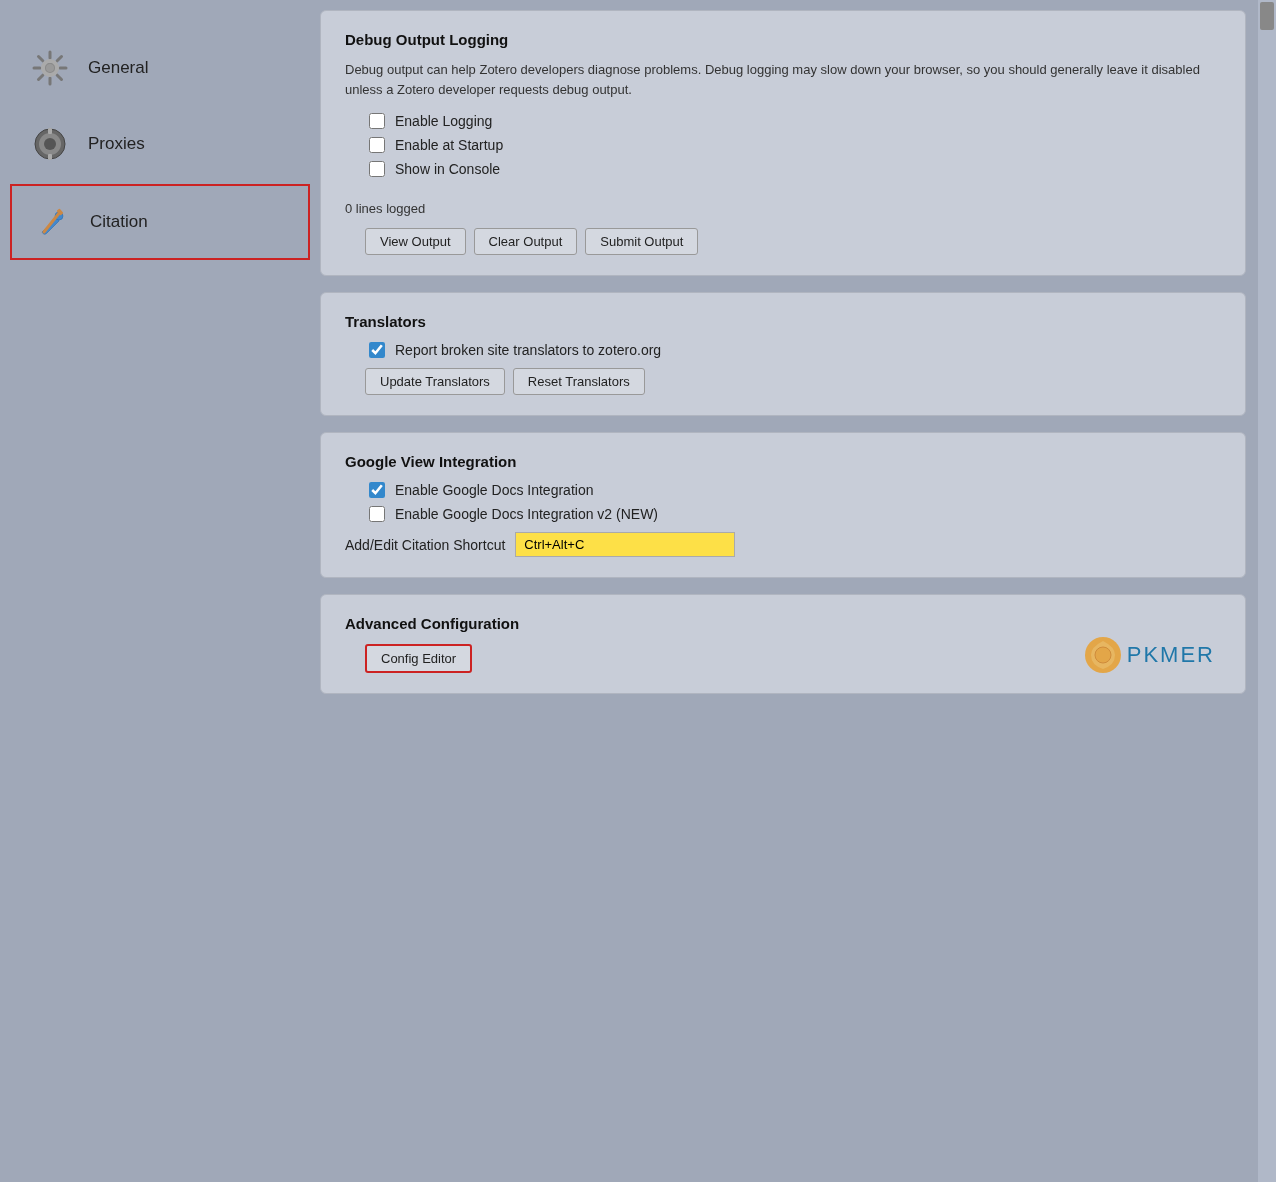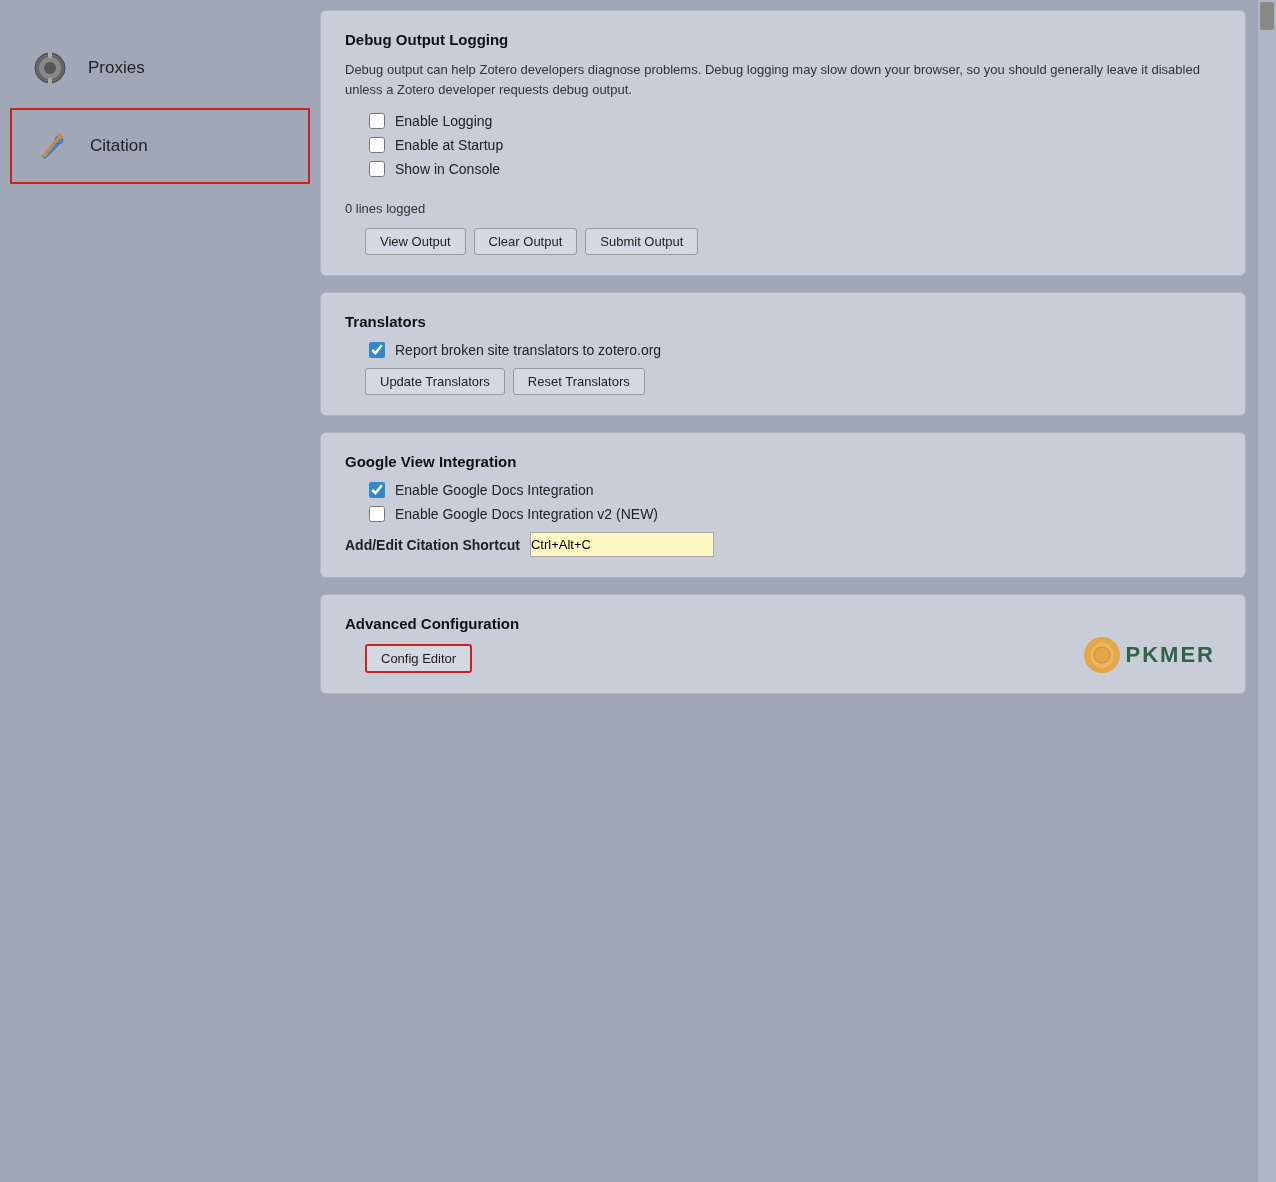--- a/index.html
+++ b/index.html
@@ -134,29 +134,28 @@
       display: flex;
       align-items: center;
       margin-top: 10px;
       font-size: 14px;
       color: #222;
     }
 
     .field-row label {
       margin-right: 10px;
       white-space: nowrap;
-      font-weight: bold;
     }
 
     .field-row input[type="text"] {
       border: 1px solid #aaa;
-      background: #fef9c3;
-      padding: 4px 0;
+      background: #fde047;
+      padding: 4px 8px;
       font-size: 13px;
-      width: 184px;
+      width: 220px;
     }
 
     
     .watermark {
       position: absolute;
       bottom: 20px;
       right: 30px;
       display: flex;
       align-items: center;
       opacity: 0.85;
@@ -168,20 +167,40 @@
     .advanced-svg { width: 36px; height: 36px; }
     .checkbox-blue {
       accent-color: #3388cc;
     }
   </style>
 </head>
 <body>
 
 <div class="sidebar">
 
+  <div class="sidebar-item">
+    <span class="icon">
+      <svg class="gear-svg" viewBox="0 0 36 36" fill="none" xmlns="http://www.w3.org/2000/svg">
+        <circle cx="18" cy="18" r="6" fill="#888" stroke="#666" stroke-width="1.5"></circle>
+        <g stroke="#777" stroke-width="3" stroke-linecap="round">
+          <line x1="18" y1="2" x2="18" y2="8"></line>
+          <line x1="18" y1="28" x2="18" y2="34"></line>
+          <line x1="2" y1="18" x2="8" y2="18"></line>
+          <line x1="28" y1="18" x2="34" y2="18"></line>
+          <line x1="6.5" y1="6.5" x2="10.8" y2="10.8"></line>
+          <line x1="25.2" y1="25.2" x2="29.5" y2="29.5"></line>
+          <line x1="29.5" y1="6.5" x2="25.2" y2="10.8"></line>
+          <line x1="10.8" y1="25.2" x2="6.5" y2="29.5"></line>
+        </g>
+        <circle cx="18" cy="18" r="7" fill="none" stroke="#aaa" stroke-width="4"></circle>
+        <circle cx="18" cy="18" r="4" fill="#999"></circle>
+      </svg>
+    </span>
+    <span>General</span>
+  </div>
 
   <div class="sidebar-item">
     <span class="icon">
       <svg class="proxies-svg" viewBox="0 0 36 36" fill="none" xmlns="http://www.w3.org/2000/svg">
         <circle cx="18" cy="18" r="15" fill="#666" stroke="#444" stroke-width="1"></circle>
         <circle cx="18" cy="18" r="11" fill="#888"></circle>
         <circle cx="18" cy="18" r="6" fill="#555"></circle>
         <rect x="16" y="2" width="4" height="6" rx="1" fill="#aaa"></rect>
         <rect x="16" y="28" width="4" height="6" rx="1" fill="#aaa"></rect>
       </svg>
@@ -274,21 +293,21 @@
       </div>
 
       <div class="watermark">
         <div style="width:36px;height:36px;border-radius:50%;overflow:hidden;margin-right:6px;background:#e8a030;display:flex;align-items:center;justify-content:center;">
           <svg width="36" height="36" viewBox="0 0 36 36">
             <circle cx="18" cy="18" r="17" fill="#e8a030"></circle>
             <path d="M18 4 Q30 10 30 18 Q30 28 18 32 Q6 28 6 18 Q6 10 18 4Z" fill="#f0c060" opacity="0.6"></path>
             <circle cx="18" cy="18" r="8" fill="#e8a030" stroke="#d08020" stroke-width="1"></circle>
           </svg>
         </div>
-        <span style="font-size:22px;font-weight:bold;color:#14532d;letter-spacing:2px;">PKMER</span>
+        <span style="font-size:22px;font-weight:normal;color:#0369a1;letter-spacing:2px;">PKMER</span>
       </div>
     </div>
 
   </div>
 
   <div style="position:absolute;right:0;top:0;width:18px;height:100%;background:#b0b8c8;">
     <div style="width:14px;height:28px;background:#888;margin:2px auto;border-radius:2px;"></div>
   </div>
 </div>
 

